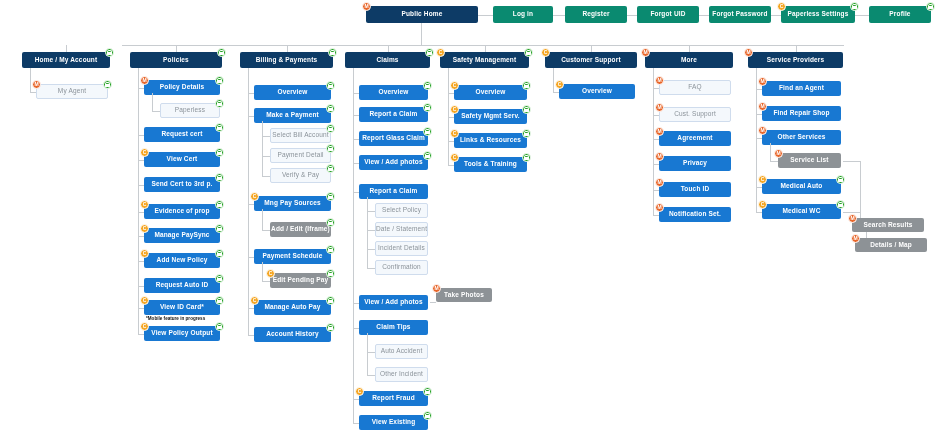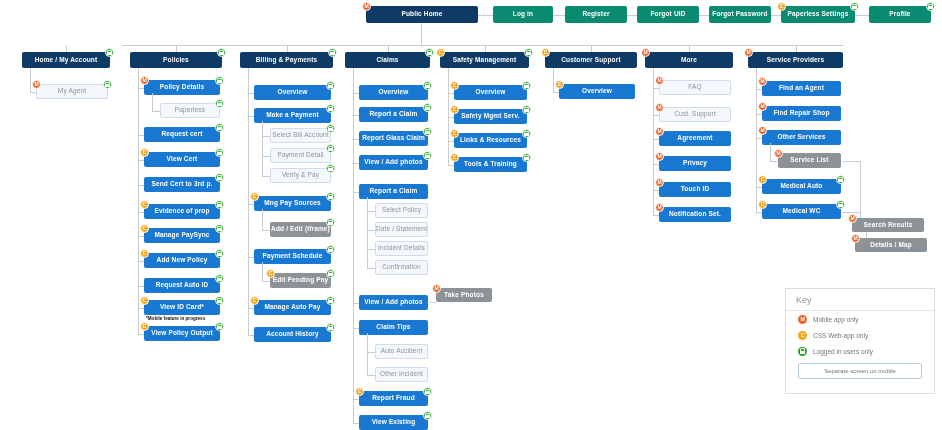--- a/index.html
+++ b/index.html
@@ -434,25 +434,13 @@
     <div class="ln h" style="left: 843px; top: 161px; width: 17px; height: 1px;"></div>
     <div class="ln v" style="left: 860px; top: 161px; width: 1px; height: 64px;"></div>
     <div class="ln h" style="left: 860px; top: 225px; width: 0px; height: 1px;"></div>
     <div class="node n-grey" style="left: 852px; top: 218px; width: 72px; height: 14px;">Search Results</div>
     <div class="badge b-M" style="left: 848px; top: 214px;">M</div>
     <div class="ln h" style="left: 843px; top: 212px; width: 17px; height: 1px;"></div>
     <div class="ln v" style="left: 866px; top: 232px; width: 1px; height: 13px;"></div>
     <div class="ln h" style="left: 866px; top: 245px; width: 10px; height: 1px;"></div>
     <div class="node n-grey" style="left: 855px; top: 238px; width: 72px; height: 14px;">Details / Map</div>
     <div class="badge b-M" style="left: 851px; top: 234px;">M</div>
-    <div id="keypanel" style="left: 785px; top: 288px; width: 150px; height: 106px;"><div class="ktitle">Key</div><div class="krow">
-        <span class="kdot b-M">M</span>
-        <span>Mobile app only</span>
-      </div><div class="krow">
-        <span class="kdot b-C">C</span>
-        <span>CSS Web-app only</span>
-      </div><div class="krow">
-        <span class="kdot b-L">
-          <span class="lockbody"></span>
-        </span>
-        <span>Logged in users only</span>
-      </div><div class="kbtn">Separate screen on mobile</div></div>
   </div>
 
 </body></html>

